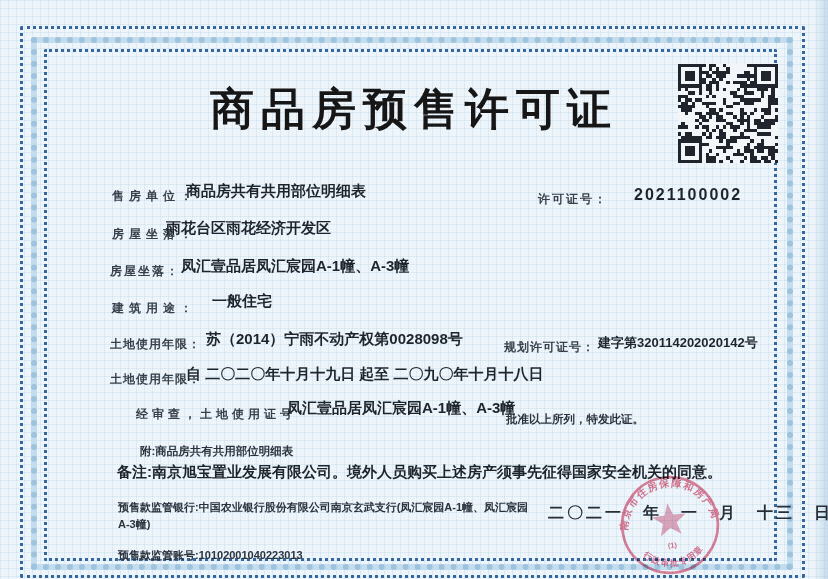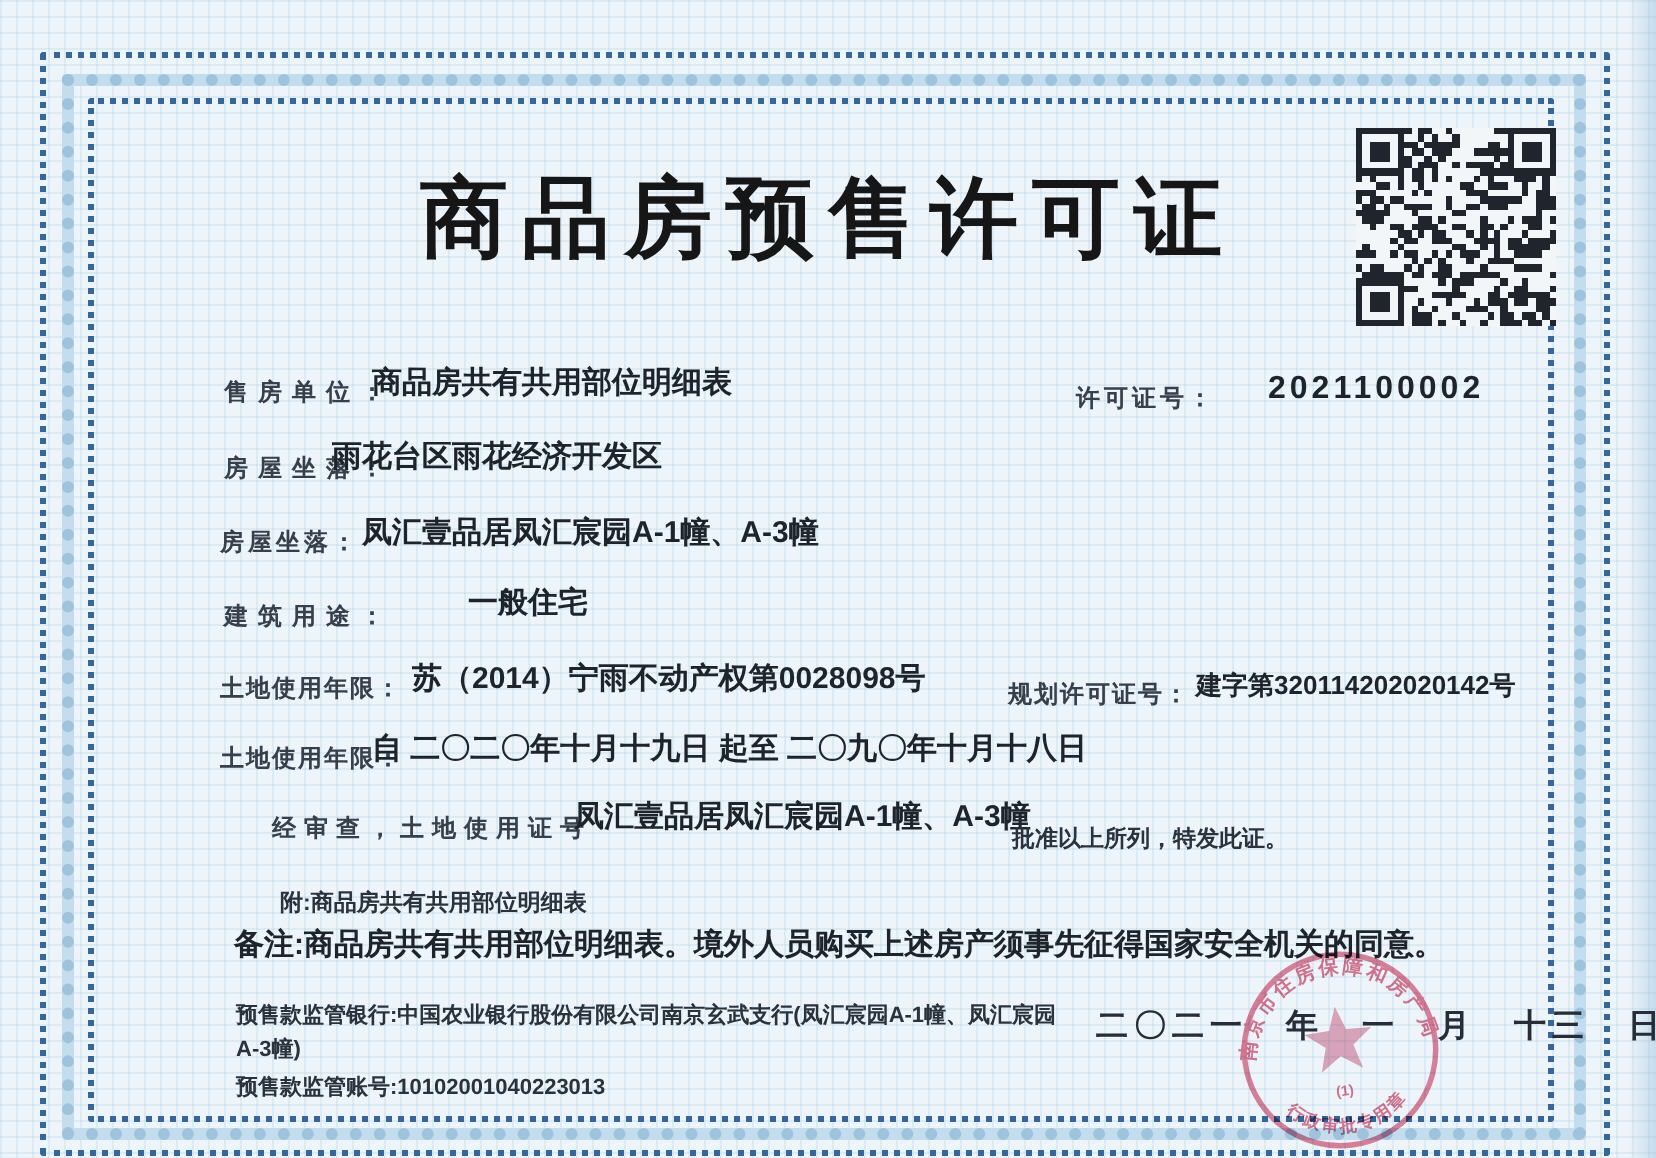--- a/index.html
+++ b/index.html
@@ -470,40 +470,40 @@
 <div class="abs lbl ls2" style="left:538px;top:191px;">许可证号：</div>
 <div class="abs val num" style="left:634px;top:186px;font-size:16px;">2021100002</div>
 
 <div class="abs lbl ls5" style="left:112px;top:226px;">房屋坐落：</div>
 <div class="abs val" style="left:166px;top:219px;">雨花台区雨花经济开发区</div>
 
 <div class="abs lbl ls2" style="left:110px;top:263px;">房屋坐落：</div>
 <div class="abs val" style="left:181px;top:257px;">凤汇壹品居凤汇宸园A-1幢、A-3幢</div>
 
 <div class="abs lbl ls5" style="left:112px;top:300px;">建筑用途：</div>
-<div class="abs val" style="left:234px;top:292px;">一般住宅</div>
+<div class="abs val" style="left:212px;top:292px;">一般住宅</div>
 
 <div class="abs lbl" style="left:110px;top:336px;letter-spacing:1px;">土地使用年限：</div>
 <div class="abs val" style="left:206px;top:330px;">苏（2014）宁雨不动产权第0028098号</div>
 <div class="abs lbl" style="left:504px;top:339px;letter-spacing:1px;">规划许可证号：</div>
 <div class="abs val" style="left:598px;top:334px;font-size:13px;letter-spacing:0;">建字第320114202020142号</div>
 
 <div class="abs lbl" style="left:110px;top:371px;letter-spacing:1px;">土地使用年限：</div>
 <div class="abs val" style="left:186px;top:365px;">自 二〇二〇年十月十九日 起至 二〇九〇年十月十八日</div>
 
 <div class="abs lbl" style="left:136px;top:406px;letter-spacing:4px;">经审查，土地使用证号</div>
 <div class="abs val" style="left:287px;top:399px;">凤汇壹品居凤汇宸园A-1幢、A-3幢</div>
 <div class="abs small" style="left:506px;top:412px;">批准以上所列，特发此证。</div>
 
 <div class="abs small" style="left:140px;top:444px;">附:商品房共有共用部位明细表</div>
-<div class="abs remark" style="left:117px;top:463px;">备注:商品房共有共用部位明细表。境外人员购买上述房产须事先征得国家安全机关的同意。</div>
+<div class="abs remark" style="left:117px;top:463px;">备注:南京旭宝置业发展有限公司。境外人员购买上述房产须事先征得国家安全机关的同意。</div>
 
 <div class="abs bank" style="left:118px;top:500px;">预售款监管银行:中国农业银行股份有限公司南京玄武支行(凤汇宸园A-1幢、凤汇宸园</div>
 <div class="abs bank" style="left:118px;top:517px;">A-3幢)</div>
-<div class="abs bank" style="left:118px;top:536px;">预售款监管账号:10102001040223013</div>
+<div class="abs bank" style="left:118px;top:548px;">预售款监管账号:10102001040223013</div>
 
 <div class="abs date" style="left:548px;top:503px;">二〇二一　年　一　月　十三　日</div>
 
 <div class="seal">
   <svg viewBox="0 0 100 100" width="104" height="104">
     <circle cx="50" cy="50" r="46" fill="none" stroke="#dd6480" stroke-width="2.6" opacity="0.9"></circle>
     <defs>
       <path id="sealTop" d="M 9,61 A 41.5,41.5 0 1 1 91,61" fill="none"></path>
       <path id="sealBot" d="M 17,72 A 40,40 0 0 0 83,72" fill="none"></path>
     </defs>

